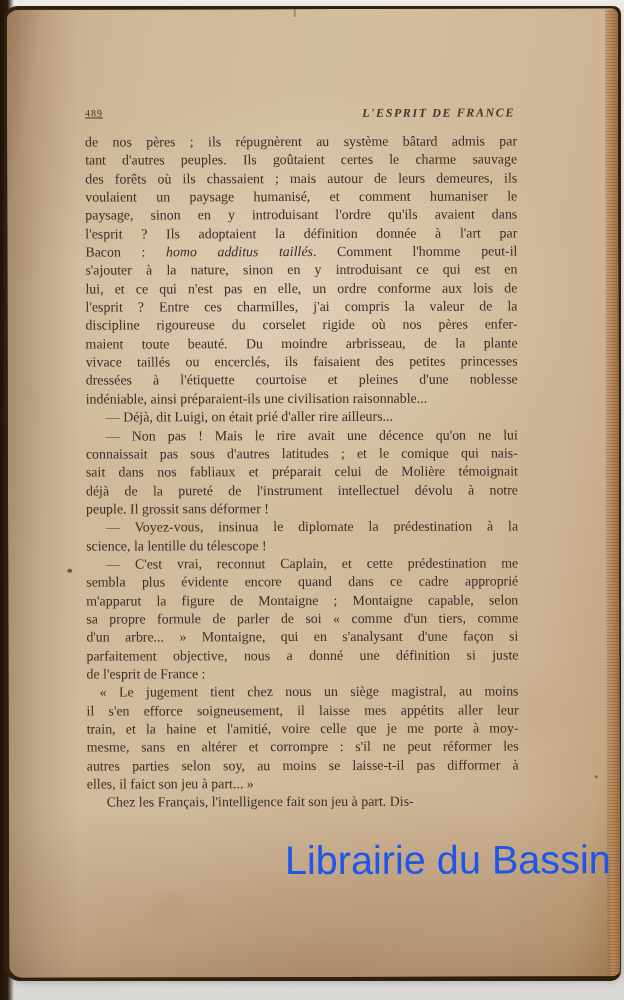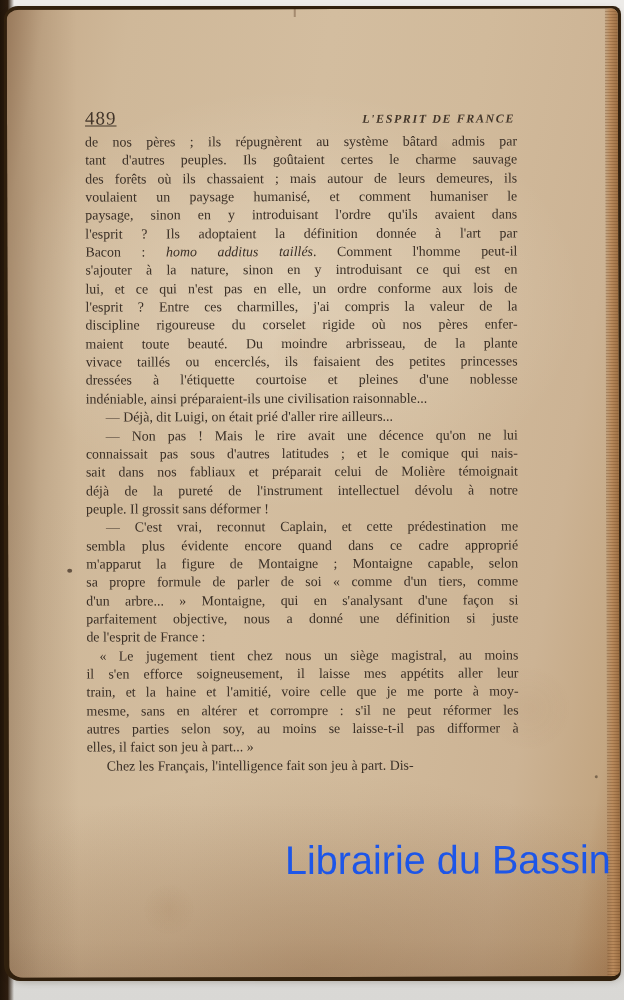--- a/index.html
+++ b/index.html
@@ -51,24 +51,24 @@
   .spine-shadow{
     position:absolute;left:0;top:0;width:70px;height:100%;
     border-radius:12px 0 0 14px / 10px 0 0 12px;
     background:linear-gradient(to right, rgba(88,56,30,0.30), rgba(88,56,30,0.12) 45%, rgba(88,56,30,0) 100%);
   }
   .running-head{
     position:absolute;left:78px;top:96px;width:432px;height:20px;
     color:#413429;
   }
   .page-number{
-    position:absolute;left:0;top:2px;font-size:19px;letter-spacing:1px;text-decoration:underline;
+    position:absolute;left:0;top:2px;font-size:10px;letter-spacing:1px;text-decoration:underline;
   }
   .running-title{
-    position:absolute;right:2px;top:7px;font-size:12px;font-style:italic;
+    position:absolute;right:2px;top:1px;font-size:12px;font-style:italic;
     font-weight:bold;letter-spacing:1.6px;color:#43362a;
   }
   .text-block{
     position:absolute;left:78px;top:124px;width:432px;
     font-size:13.9px;color:#3a2f26;
   }
   .line{height:18.35px;line-height:18.35px;white-space:normal;}
   .line.j{text-align:justify;text-align-last:justify;}
   .para.indent-none   .line:first-child{text-indent:0;}
   .para.indent-normal .line:first-child{text-indent:20px;}
@@ -125,20 +125,24 @@
         <div class="line">— Déjà, dit Luigi, on était prié d'aller rire ailleurs...</div>
       </div>
       <div class="para indent-normal">
         <div class="line j">— Non pas ! Mais le rire avait une décence qu'on ne lui</div>
         <div class="line j">connaissait pas sous d'autres latitudes ; et le comique qui nais-</div>
         <div class="line j">sait dans nos fabliaux et préparait celui de Molière témoignait</div>
         <div class="line j">déjà de la pureté de l'instrument intellectuel dévolu à notre</div>
         <div class="line">peuple. Il grossit sans déformer !</div>
       </div>
       <div class="para indent-normal">
+        <div class="line j">— Voyez-vous, insinua le diplomate la prédestination à la</div>
+        <div class="line">science, la lentille du télescope !</div>
+      </div>
+      <div class="para indent-normal">
         <div class="line j">— C'est vrai, reconnut Caplain, et cette prédestination me</div>
         <div class="line j">sembla plus évidente encore quand dans ce cadre approprié</div>
         <div class="line j">m'apparut la figure de Montaigne ; Montaigne capable, selon</div>
         <div class="line j">sa propre formule de parler de soi « comme d'un tiers, comme</div>
         <div class="line j">d'un arbre... » Montaigne, qui en s'analysant d'une façon si</div>
         <div class="line j">parfaitement objective, nous a donné une définition si juste</div>
         <div class="line">de l'esprit de France :</div>
       </div>
       <div class="para indent-quote">
         <div class="line j">« Le jugement tient chez nous un siège magistral, au moins</div>

